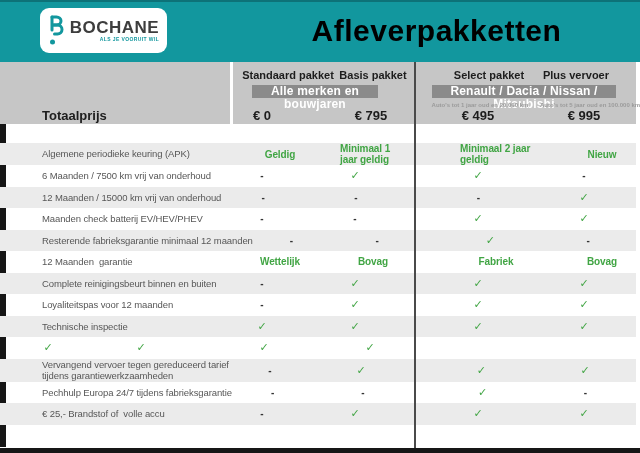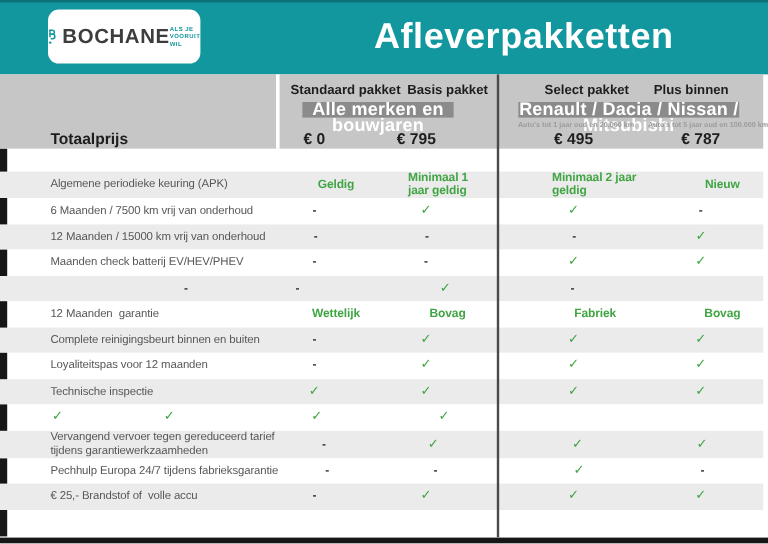--- a/index.html
+++ b/index.html
@@ -7,42 +7,42 @@
     position:relative; width:640px; height:453px; box-sizing:border-box;
     border-bottom:5px solid #161616; background:#fff; overflow:hidden;
     font-family:"Liberation Sans", sans-serif; font-stretch:condensed;
   }
   
   .topbar { position:relative; height:62px; background:#12979E; box-sizing:border-box; border-top:2px solid #0d7278; }
   .logo-box {
     position:absolute; left:40px; top:6px; width:127px; height:45px; background:#fff;
     border-radius:9px; display:flex; align-items:center; justify-content:center; gap:5px;
   }
-  .logo-text-wrap { display:flex; flex-direction:row; }
+  .logo-text-wrap { display:flex; flex-direction:column; }
   .logo-text { font-size:17px; font-weight:bold; color:#3d3d3d; letter-spacing:0.5px; line-height:18px; }
   .logo-tagline { font-size:5px; font-weight:bold; color:#12979E; align-self:flex-end; letter-spacing:0.4px; margin-top:-1px; }
   .title {
     position:absolute; left:233px; right:0; top:0; margin:0; text-align:center;
-    color:#ffffff; font-size:30px; font-weight:bold; line-height:58px; letter-spacing:0.5px;
+    color:#000000; font-size:30px; font-weight:bold; line-height:58px; letter-spacing:0.5px;
   }
   
   .band { position:absolute; top:62px; left:0; width:636px; height:62px; background:#C6C6C6; }
   .colname { position:absolute; top:7px; font-size:11px; font-weight:bold; color:#1d1d1d; text-align:center; }
   .cn0 { left:238px; width:100px; } .cn1 { left:323px; width:100px; }
   .cn2 { left:439px; width:100px; } .cn3 { left:526px; width:100px; }
   .groupbar {
     position:absolute; top:23px; height:13px; background:#8B8B8B; color:#fff;
-    font-size:15px; font-weight:bold; text-align:center; line-height:13px; letter-spacing:0.2px;
+    font-size:12px; font-weight:bold; text-align:center; line-height:13px; letter-spacing:0.2px;
   }
   .gb0 { left:252px; width:126px; } .gb1 { left:432px; width:184px; }
   .subtitle { position:absolute; top:40px; font-size:6px; font-weight:bold; color:#9b9b9b; text-align:center; }
   .st2 { left:422px; width:116px; } .st3 { left:534px; width:112px; }
   .totaal { position:absolute; left:42px; top:46px; font-size:13px; font-weight:bold; color:#1d1d1d; }
   .price { position:absolute; top:46px; font-size:13px; font-weight:bold; color:#1d1d1d; text-align:center; }
-  .p0 { left:220px; width:84px; } .p1 { left:296px; width:102px; }
+  .p0 { left:220px; width:84px; } .p1 { left:320px; width:102px; }
   .p2 { left:424px; width:108px; } .p3 { left:532px; width:104px; }
   .band-gapline { position:absolute; left:230px; top:0; width:3px; height:62px; background:#fff; }
   
   .rows { position:absolute; top:124px; left:0; width:640px; }
   .row { display:flex; align-items:center; min-height:21.5px; }
   .row.grey { background:#EBEBEB; width:636px;justify-content:center; }
   .row.white { background:#fff; width:636px;align-items:center; }
   .edge { width:6px; align-self:stretch; flex:0 0 6px; }
   .white .edge { background:#161616; }
   .gap { min-height:19px; height:19px; }
@@ -81,30 +81,30 @@
       </div>
     </div>
     <h1 class="title">Afleverpakketten</h1>
   </header>
 
   <div class="band">
     <div class="band-gapline"></div>
     <span class="colname cn0">Standaard pakket</span>
     <span class="colname cn1">Basis pakket</span>
     <span class="colname cn2">Select pakket</span>
-    <span class="colname cn3">Plus binnen</span>
+    <span class="colname cn3">Plus vervoer</span>
     <div class="groupbar gb0">Alle merken en bouwjaren</div>
     <div class="groupbar gb1">Renault / Dacia / Nissan / Mitsubishi</div>
     <span class="subtitle st2">Auto's tot 1 jaar oud en 20.000 km</span>
     <span class="subtitle st3">Auto's tot 5 jaar oud en 100.000 km</span>
     <span class="totaal">Totaalprijs</span>
     <span class="price p0">€ 0</span>
     <span class="price p1">€ 795</span>
     <span class="price p2">€ 495</span>
-    <span class="price p3">€ 787</span>
+    <span class="price p3">€ 995</span>
   </div>
 
   <div class="rows">
     <div class="row white gap">
         <div class="edge"></div>
       </div>
     <div id="rows-host">
         <div class="row grey">
           <div class="edge"></div>
           <div class="label">Algemene periodieke keuring (APK)</div>
@@ -168,20 +168,21 @@
           <div class="spacer"></div>
           <div class="cell c2">
             <span class="check">✓</span>
           </div>
           <div class="cell c3">
             <span class="check">✓</span>
           </div>
         </div>
         <div class="row grey">
           <div class="edge"></div>
+          <div class="label">Resterende fabrieksgarantie minimaal 12 maanden</div>
           <div class="cell c0">
             <span class="dash">-</span>
           </div>
           <div class="cell c1">
             <span class="dash">-</span>
           </div>
           <div class="spacer"></div>
           <div class="cell c2">
             <span class="check">✓</span>
           </div>

